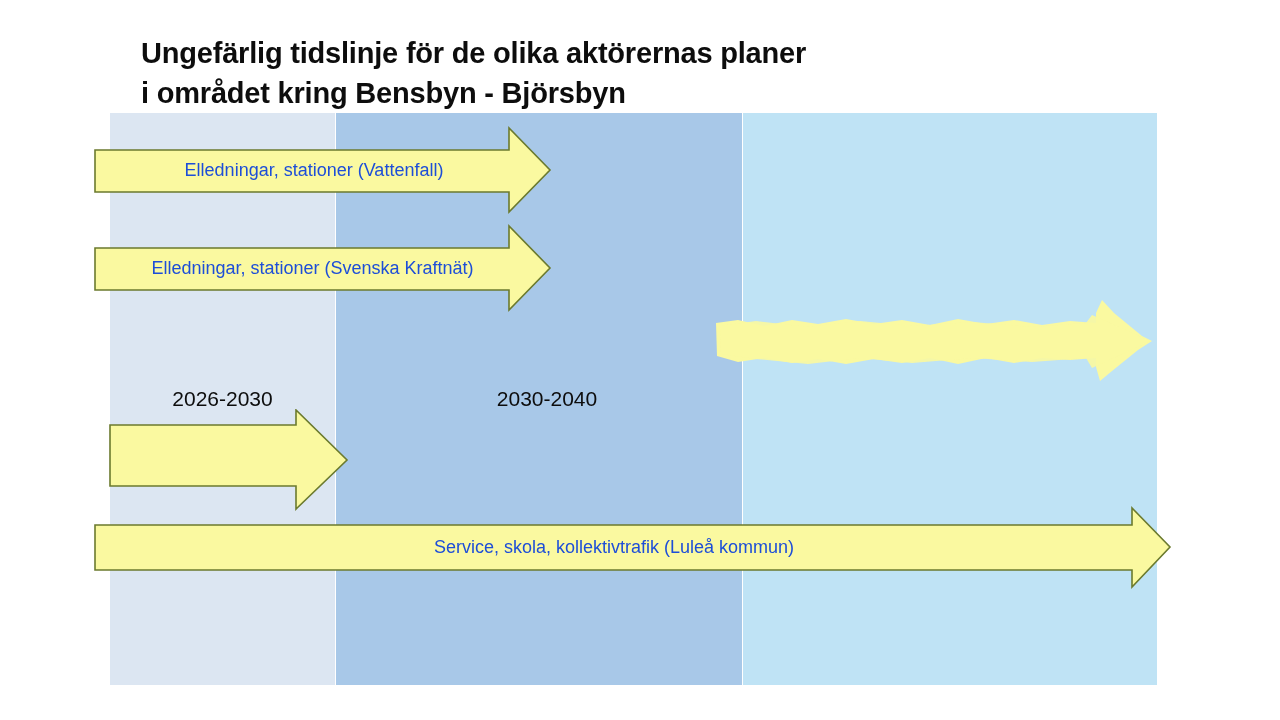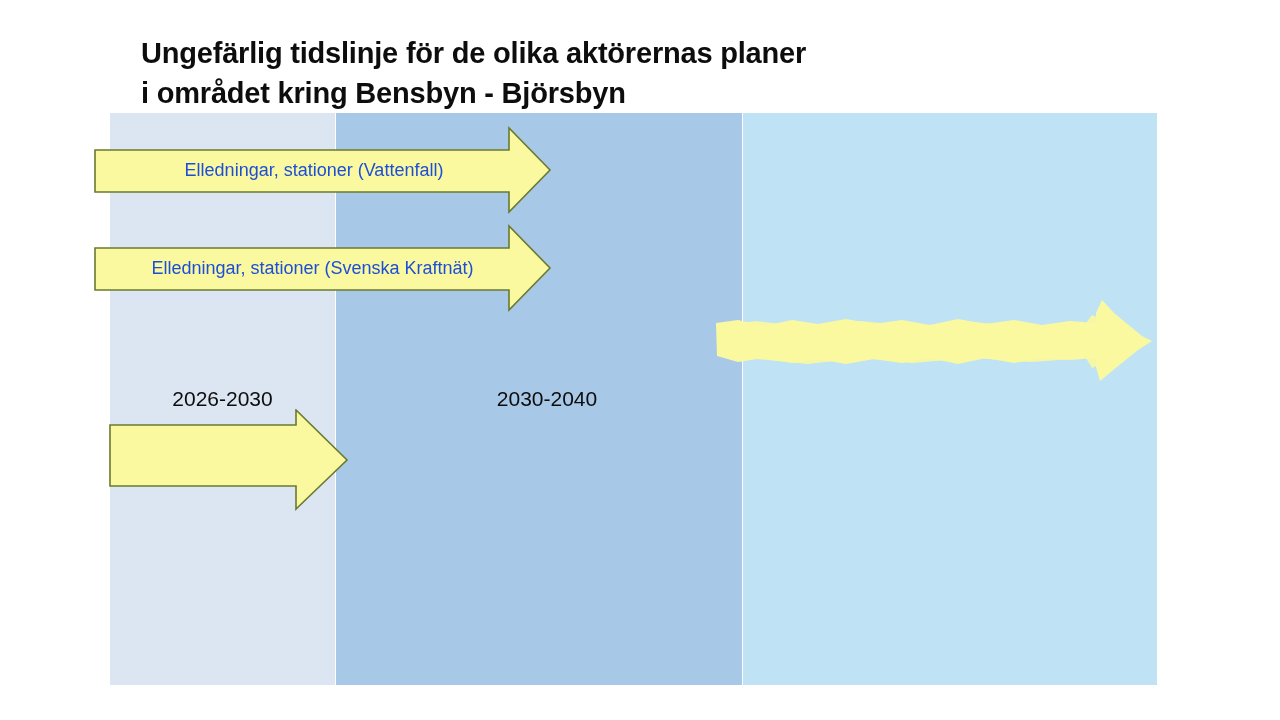--- a/index.html
+++ b/index.html
@@ -154,15 +154,21 @@
       <polygon fill="#faf9a0" stroke="none" opacity="0.92" points="6,30 42,25 94,31 146,25 198,30 258,26 318,31 372,27 378,19 436,45 378,72 372,62 318,66 258,62 198,67 146,62 94,68 42,63 7,58"></polygon>
     </svg>
   </div>
 
   <div class="arrow-wrap" id="arrow-naturreservat">
     <svg width="240" height="102" viewBox="0 0 240 102">
       <polygon points="1,16 187,16 187,1 238,51 187,100 187,77 1,77" fill="#faf9a0" stroke="#6b7a2e" stroke-width="1.6"></polygon>
     </svg>
   </div>
 
+  <div class="arrow-wrap" id="arrow-service">
+    <svg width="1078" height="83" viewBox="0 0 1078 83">
+      <polygon points="1,19 1038,19 1038,2 1076,41 1038,81 1038,64 1,64" fill="#faf9a0" stroke="#6b7a2e" stroke-width="1.6"></polygon>
+    </svg>
+    <div class="arrow-label">Service, skola, kollektivtrafik (Luleå kommun)</div>
+  </div>
 
 
 </div>
 
 </body></html>

